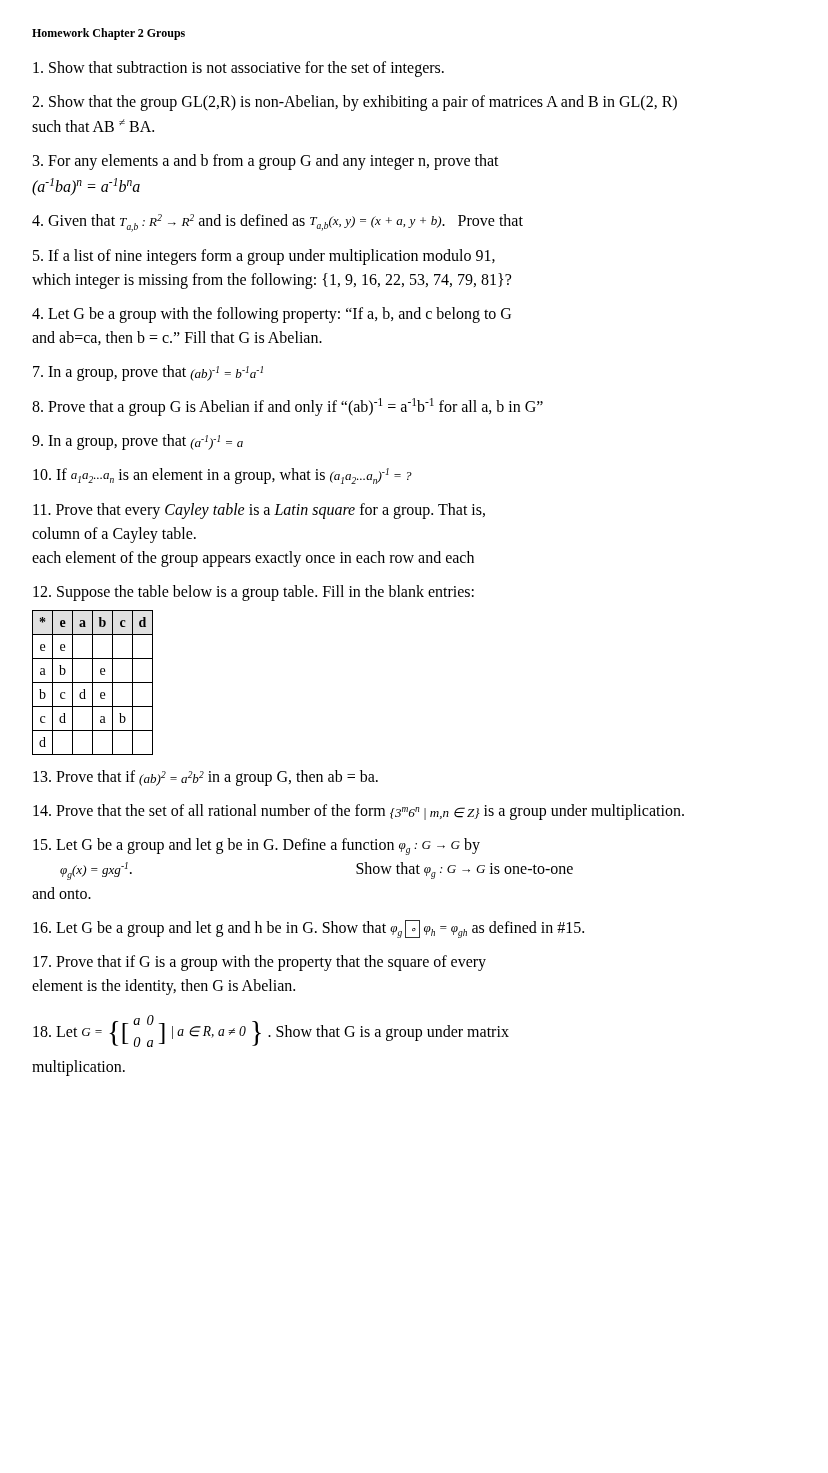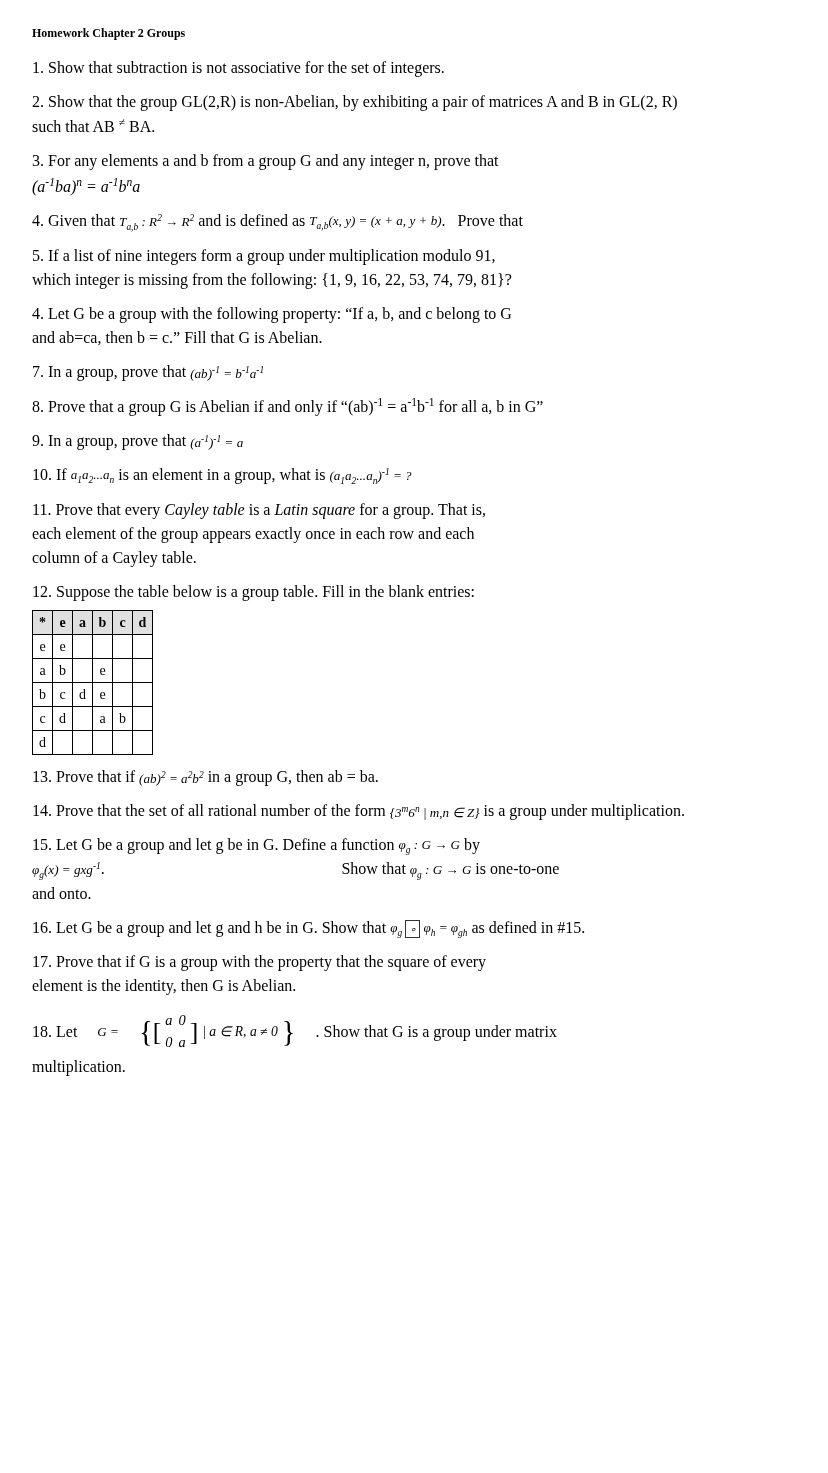--- a/index.html
+++ b/index.html
@@ -117,22 +117,22 @@
 <div class="problem">
   <p>
     10. If <span class="math small-formula">a<sub>1</sub>a<sub>2</sub>...a<sub>n</sub></span>
     is an element in a group, what is
     <span class="math small-formula">(a<sub>1</sub>a<sub>2</sub>...a<sub>n</sub>)<sup>-1</sup> = ?</span>
   </p>
 </div>
 
 <div class="problem">
   <p>11. Prove that every <span class="italic">Cayley table</span> is a <span class="italic">Latin square</span> for a group. That is,</p>
+  <p>column of a Cayley table.</p>
   <p>each element of the group appears exactly once in each row and each</p>
-  <p>column of a Cayley table.</p>
 </div>
 
 <div class="problem">
   <p>12. Suppose the table below is a group table. Fill in the blank entries:</p>
   <table class="cayley-table">
     <tbody>
         <tr>
       <td class="header">*</td>
       <td class="header">e</td>
       <td class="header">a</td>
@@ -201,42 +201,42 @@
     <span class="math small-formula">{3<sup>m</sup>6<sup>n</sup> | m,n ∈ Z}</span>
     is a group under multiplication.
   </p>
 </div>
 
 <div class="problem">
   <p>
     15. Let G be a group and let g be in G. Define a function
     <span class="math small-formula">φ<sub>g</sub> : G → G</span> by
   </p>
-  <p style="display:flex; justify-content:space-between; align-items:center;">
+  <p style="display:flex; justify-content:space-between; margin-left:28px;">
     <span><span class="math small-formula">φ<sub>g</sub>(x) = gxg<sup>-1</sup></span>.</span>
     <span style="flex:1; text-align:center;">Show that <span class="math small-formula">φ<sub>g</sub> : G → G</span> is one-to-one</span>
   </p>
   <p>and onto.</p>
 </div>
 
 <div class="problem">
   <p>
     16. Let G be a group and let g and h be in G. Show that
     <span class="math small-formula">φ<sub>g</sub> <span class="inline-box">∘</span> φ<sub>h</sub> = φ<sub>gh</sub></span>
     as defined in #15.
   </p>
 </div>
 
 <div class="problem">
   <p>17. Prove that if G is a group with the property that the square of every</p>
   <p>element is the identity, then G is Abelian.</p>
 </div>
 
 <div class="problem">
-  <p style="display:flex; align-items:center; flex-wrap:wrap; gap:20px;">
+  <p style="display:flex; align-items:center; flex-wrap:wrap; gap:4px;">
     <span>18. Let</span>
     <span class="math small-formula">G =</span>
     <span style="display:inline-flex; align-items:center;">
       <span style="font-size:1.8em; font-weight:100; line-height:1;">{</span>
       <span style="display:inline-flex; align-items:center;">
         <span style="font-size:1.6em; font-weight:100; line-height:1;">[</span>
         <span style="display:grid; grid-template-columns:1fr 1fr; column-gap:6px; row-gap:0; padding:2px 4px; font-style:italic; font-size:0.9em;">
           <span>a</span>
           <span>0</span>
           <span>0</span>

